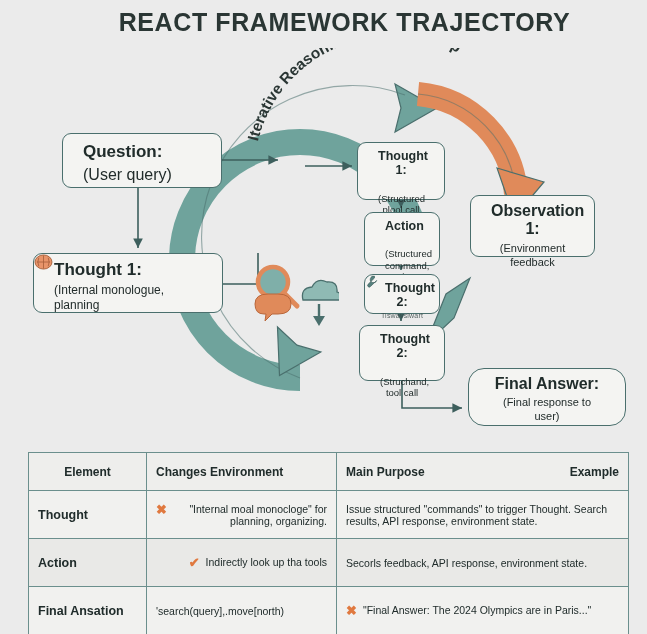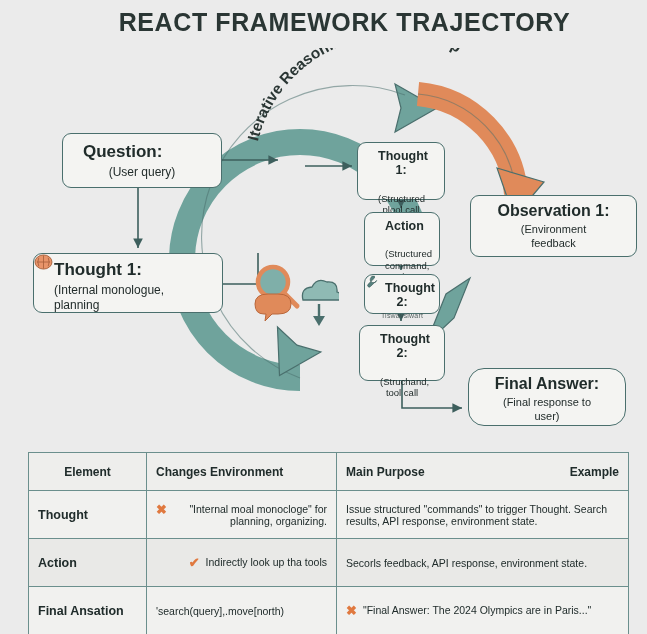--- a/index.html
+++ b/index.html
@@ -42,31 +42,31 @@
   .node.left{text-align:left;}
   .node.left .n-title{font-size:17px;}
   .node.left .n-sub{font-size:12px;}
   .node.small .n-title{font-size:12.5px;}
   .node.small .n-sub{font-size:9.5px;line-height:1.2;margin-top:15px;}
   .node.big .n-title{font-size:16px;}
   .node.big .n-sub{font-size:11px;}
 
   #node-question{left:62px;top:85px;width:160px;height:55px;padding-top:8px;}
   #node-question .n-title{font-size:17px;text-align:left;}
-  #node-question .n-sub{font-size:12px;text-align:center;}
+  #node-question .n-sub{font-size:16px;text-align:left;}
 
   #node-thought-left{left:33px;top:205px;width:190px;height:60px;}
   #node-thought-left .n-title{text-align:left;}
   #node-thought-left .n-sub{text-align:left;}
 
   #node-thought1{left:357px;top:94px;width:88px;height:58px;}
   #node-action{left:364px;top:164px;width:76px;height:54px;}
   #node-thought2-mid{left:364px;top:226px;width:76px;height:40px;}
   #node-thought2-low{left:359px;top:277px;width:86px;height:56px;}
-  #node-observation{left:470px;top:147px;width:167px;height:62px;}
+  #node-observation{left:470px;top:147px;width:125px;height:62px;}
   #node-final{left:468px;top:320px;width:158px;height:58px;border-radius:16px;}
 
   .brain-icon{position:absolute;right:9px;top:7px;width:19px;height:16px;}
   .wrench-row{display:flex;align-items:center;justify-content:center;gap:3px;margin-top:2px;}
   .wrench-row .blurtext{
     font-size:7px;color:#3c4b4a;letter-spacing:.2px;
     filter:blur(.35px);opacity:.85;
   }
 
   .loop-label{

